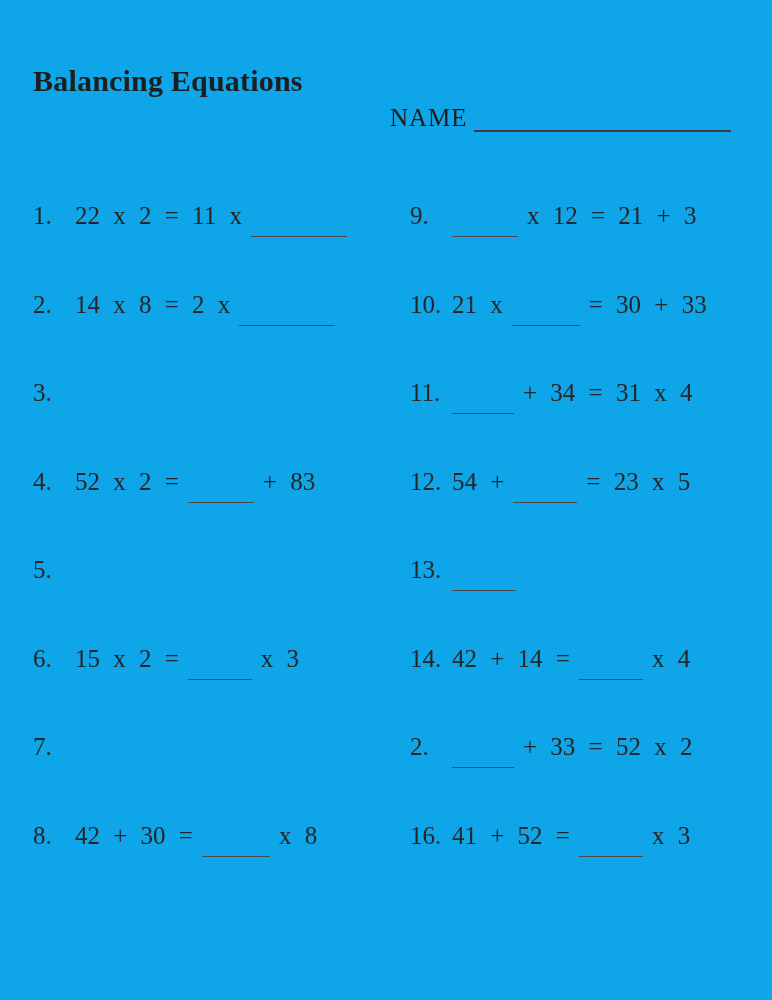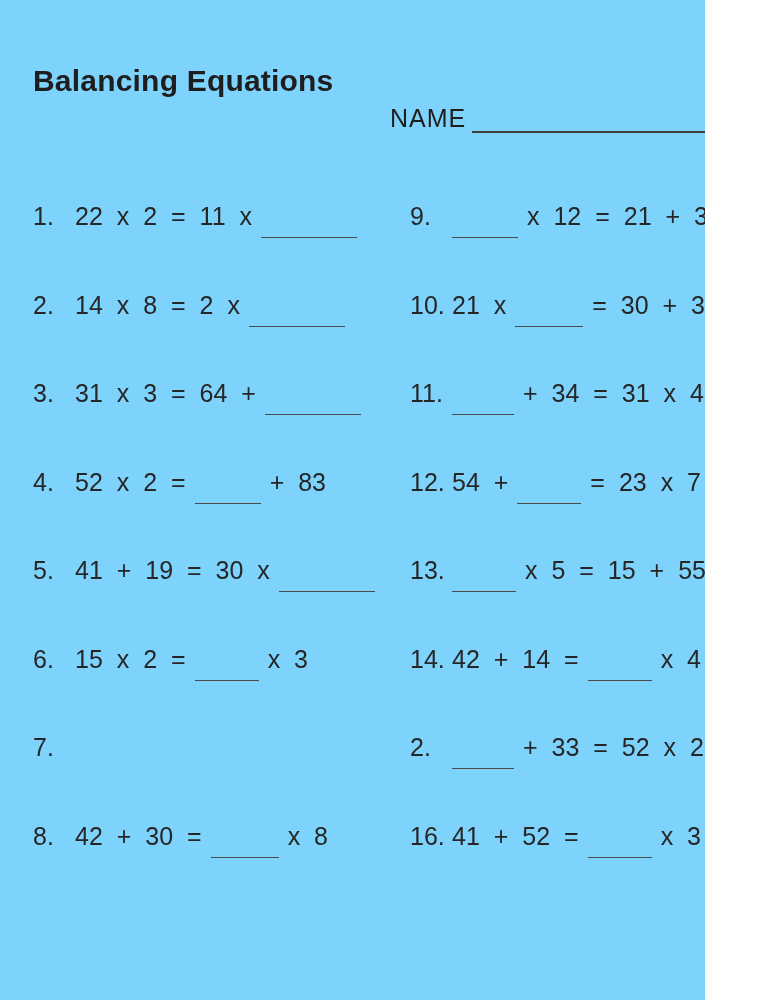--- a/index.html
+++ b/index.html
@@ -2,24 +2,24 @@
 <html><head>
 <meta charset="utf-8">
 <style>
   html, body {
     margin: 0;
     padding: 0;
     background: #ffffff;
   }
   .page {
     position: relative;
-    width: 705px;
+    width: 772px;
     height: 1000px;
-    background: #7dd3fc;
-    font-family: Liberation Sans, sans-serif;
+    background: #0ea5e9;
+    font-family: Liberation Serif, serif;
     color: #262626;
     overflow: hidden;
   }
   
   .title {
     position: absolute;
     left: 33px;
     top: 62px;
     font-size: 30px;
     line-height: 38px;
@@ -105,29 +105,27 @@
       <div class="problem">
         <span class="pnum">1.</span>
         <span class="eq"><span class="tok">22 x 2 = 11 x</span><span class="blank" style="width: 96px;"></span></span>
       </div>
       <div class="problem">
         <span class="pnum">2.</span>
         <span class="eq"><span class="tok">14 x 8 = 2 x</span><span class="blank" style="width: 96px;"></span></span>
       </div>
       <div class="problem">
         <span class="pnum">3.</span>
-        <span class="eq"><span class="tok">31 x 3 = 64 +</span><span class="blank" style="width: 96px;"></span></span>
       </div>
       <div class="problem">
         <span class="pnum">4.</span>
         <span class="eq"><span class="tok">52 x 2 =</span><span class="blank" style="width: 66px;"></span><span class="tok">+ 83</span></span>
       </div>
       <div class="problem">
         <span class="pnum">5.</span>
-        <span class="eq"><span class="tok">41 + 19 = 30 x</span><span class="blank" style="width: 96px;"></span></span>
       </div>
       <div class="problem">
         <span class="pnum">6.</span>
         <span class="eq"><span class="tok">15 x 2 =</span><span class="blank" style="width: 64px;"></span><span class="tok">x 3</span></span>
       </div>
       <div class="problem">
         <span class="pnum">7.</span>
       </div>
       <div class="problem">
         <span class="pnum">8.</span>
@@ -140,25 +138,25 @@
       <div class="problem">
         <span class="pnum">10.</span>
         <span class="eq"><span class="tok">21 x</span><span class="blank" style="width: 68px;"></span><span class="tok">= 30 + 33</span></span>
       </div>
       <div class="problem">
         <span class="pnum">11.</span>
         <span class="eq"><span class="blank" style="width: 62px;"></span><span class="tok">+ 34 = 31 x 4</span></span>
       </div>
       <div class="problem">
         <span class="pnum">12.</span>
-        <span class="eq"><span class="tok">54 +</span><span class="blank" style="width: 64px;"></span><span class="tok">= 23 x 7</span></span>
+        <span class="eq"><span class="tok">54 +</span><span class="blank" style="width: 64px;"></span><span class="tok">= 23 x 5</span></span>
       </div>
       <div class="problem">
         <span class="pnum">13.</span>
-        <span class="eq"><span class="blank" style="width: 64px;"></span><span class="tok">x 5 = 15 + 55</span></span>
+        <span class="eq"><span class="blank" style="width: 64px;"></span></span>
       </div>
       <div class="problem">
         <span class="pnum">14.</span>
         <span class="eq"><span class="tok">42 + 14 =</span><span class="blank" style="width: 64px;"></span><span class="tok">x 4</span></span>
       </div>
       <div class="problem">
         <span class="pnum">2.</span>
         <span class="eq"><span class="blank" style="width: 62px;"></span><span class="tok">+ 33 = 52 x 2</span></span>
       </div>
       <div class="problem">

